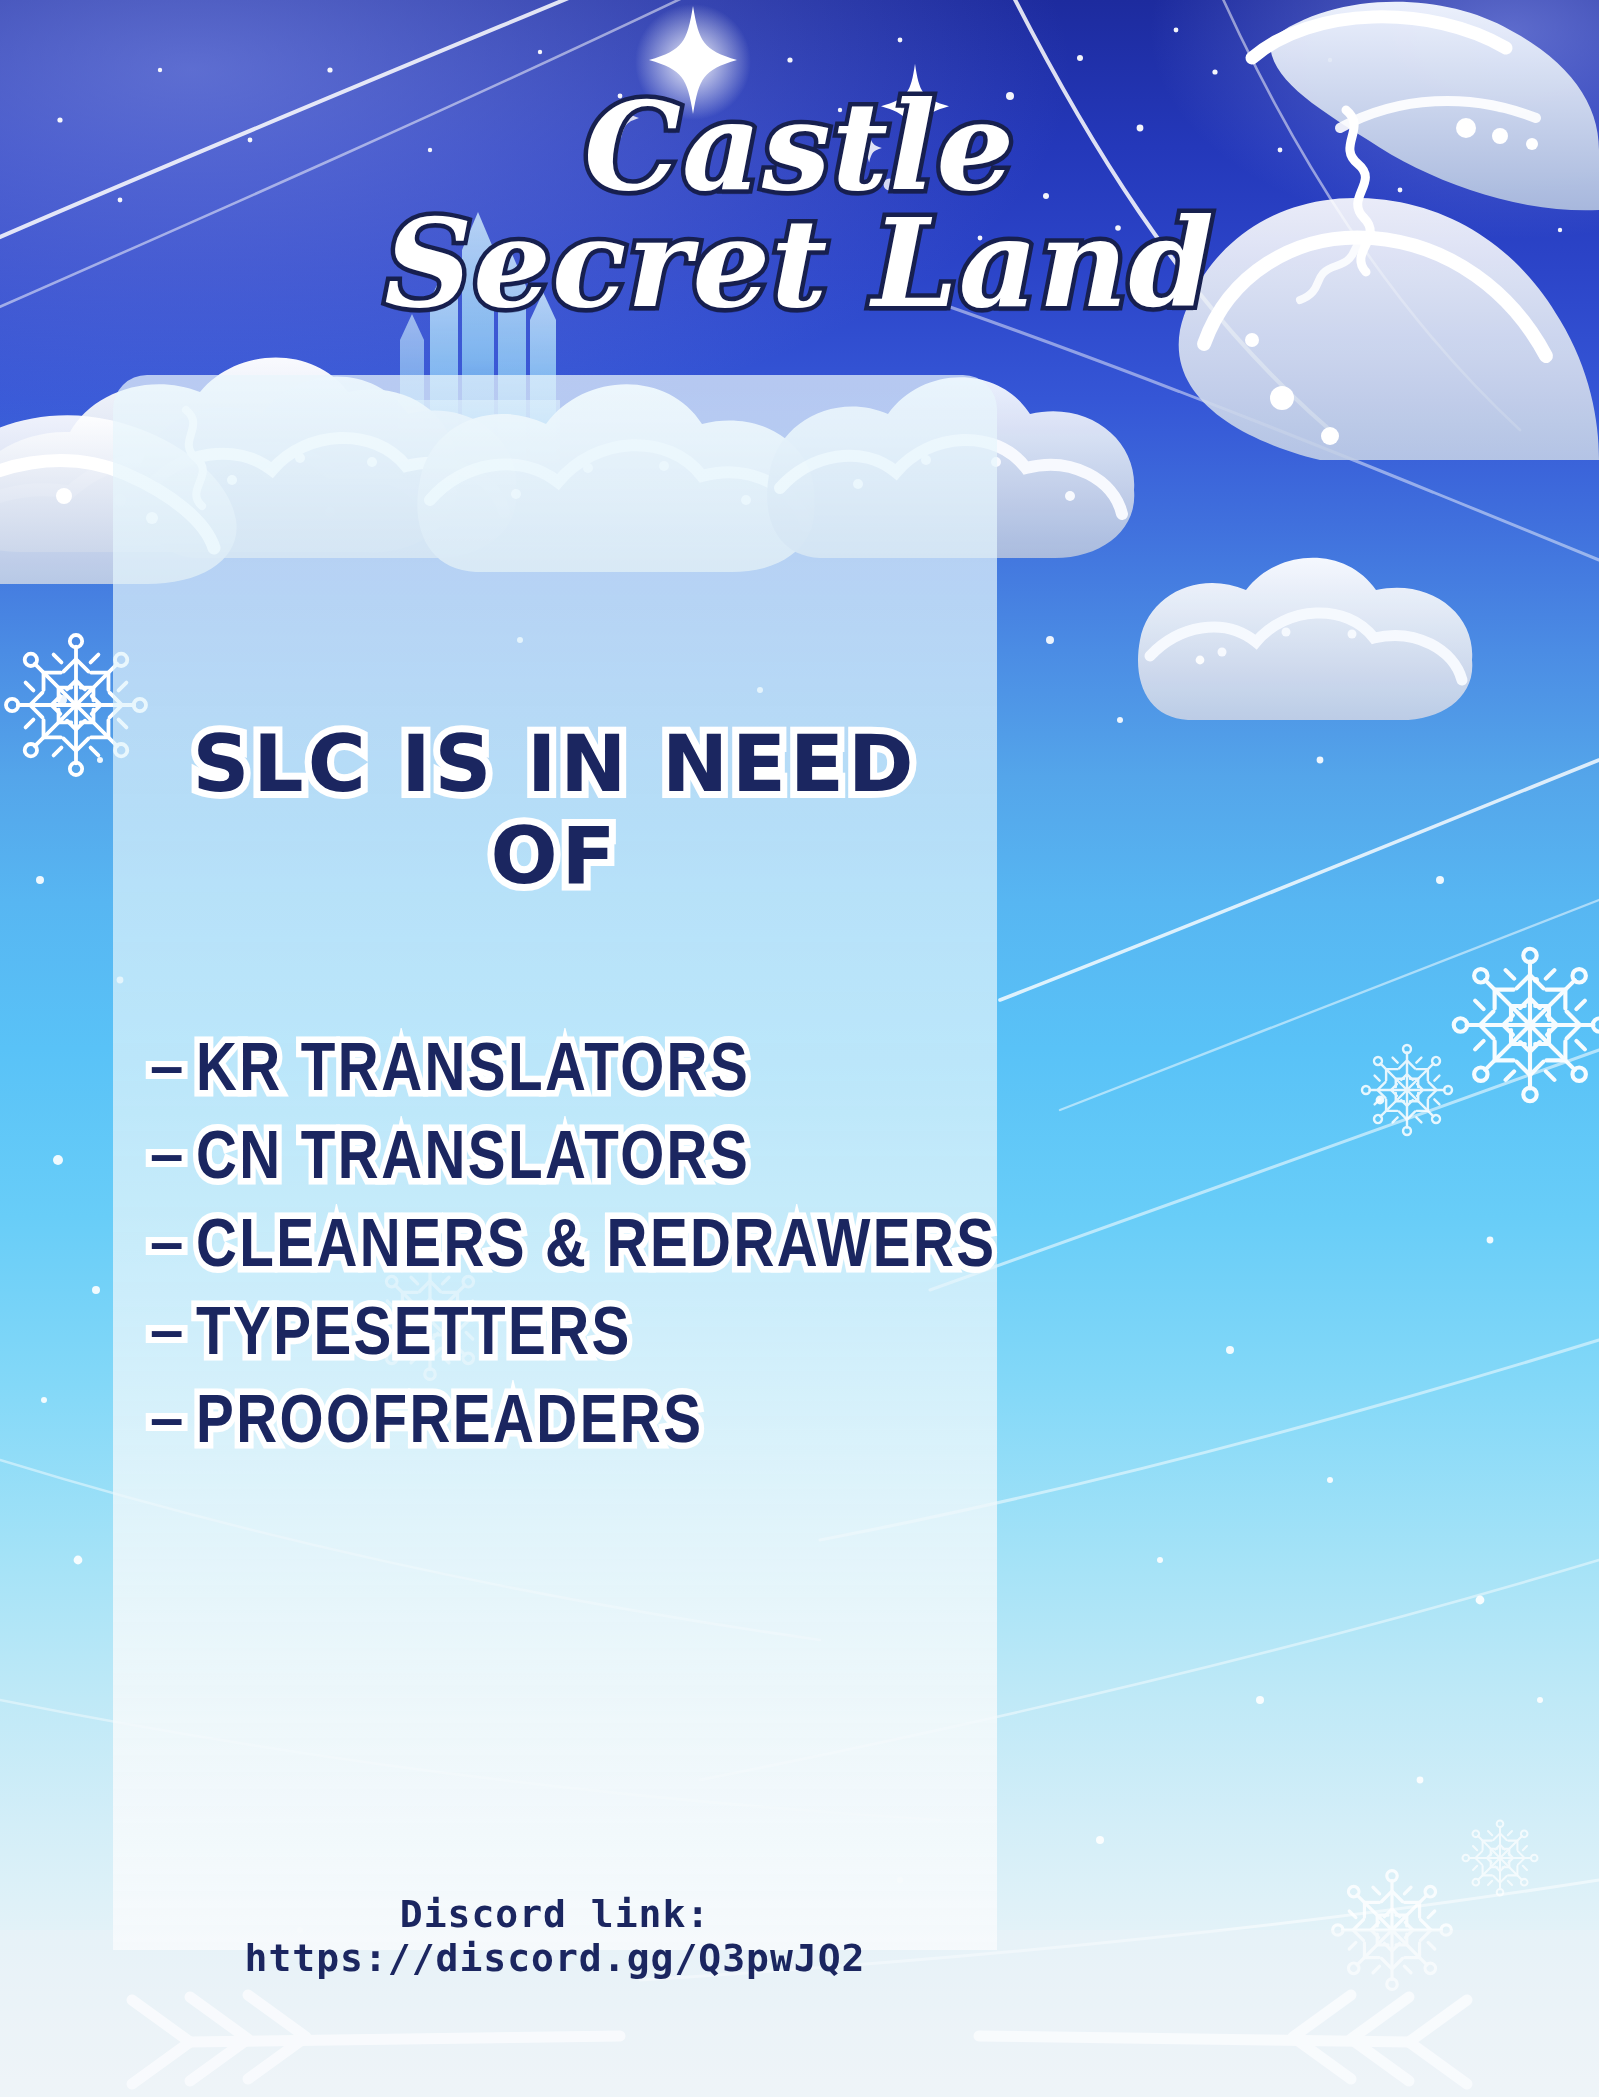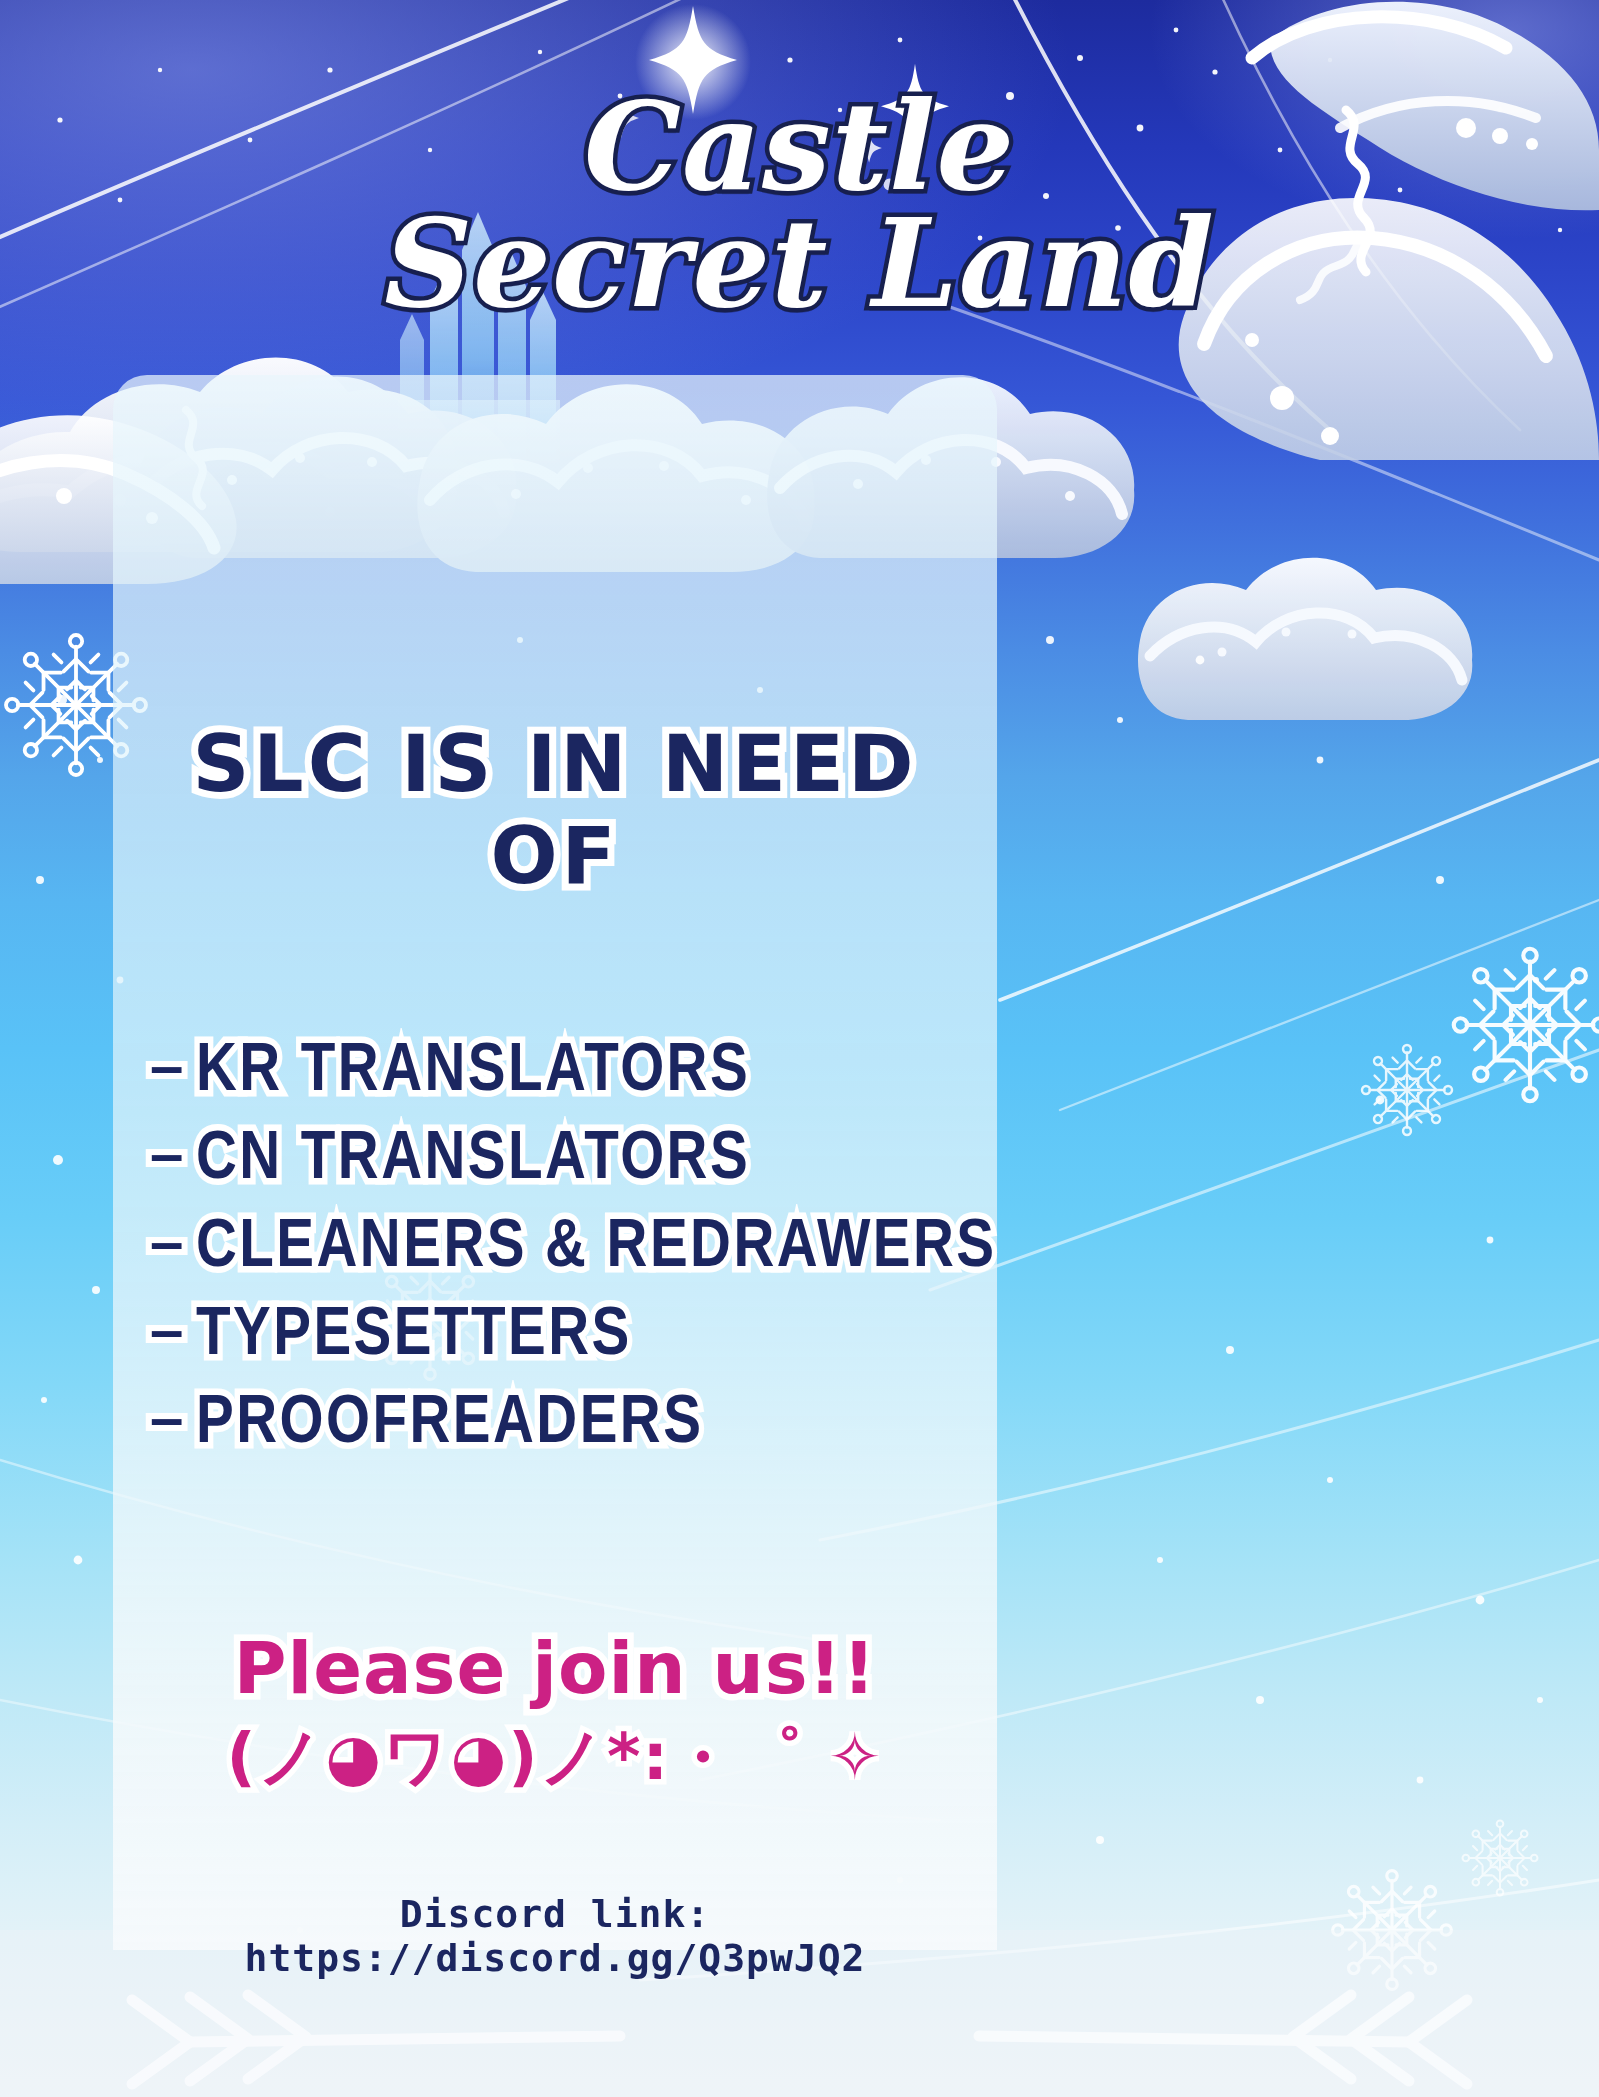--- a/index.html
+++ b/index.html
@@ -510,20 +510,16 @@
     <div class="role-row">
       <span class="dash">–</span>
       <span class="role-label">TYPESETTERS</span>
     </div>
     <div class="role-row">
       <span class="dash">–</span>
       <span class="role-label">PROOFREADERS</span>
     </div>
   </div>
 
-  <div id="join">
-    <div id="join-title">Please join us!!</div>
-    <div id="kaomoji">(ノ◕ワ◕)ノ*:・゜ ✧</div>
-  </div>
 
   <div id="discord">Discord link: https://discord.gg/Q3pwJQ2</div>
 
 </div>
 
 </body></html>

